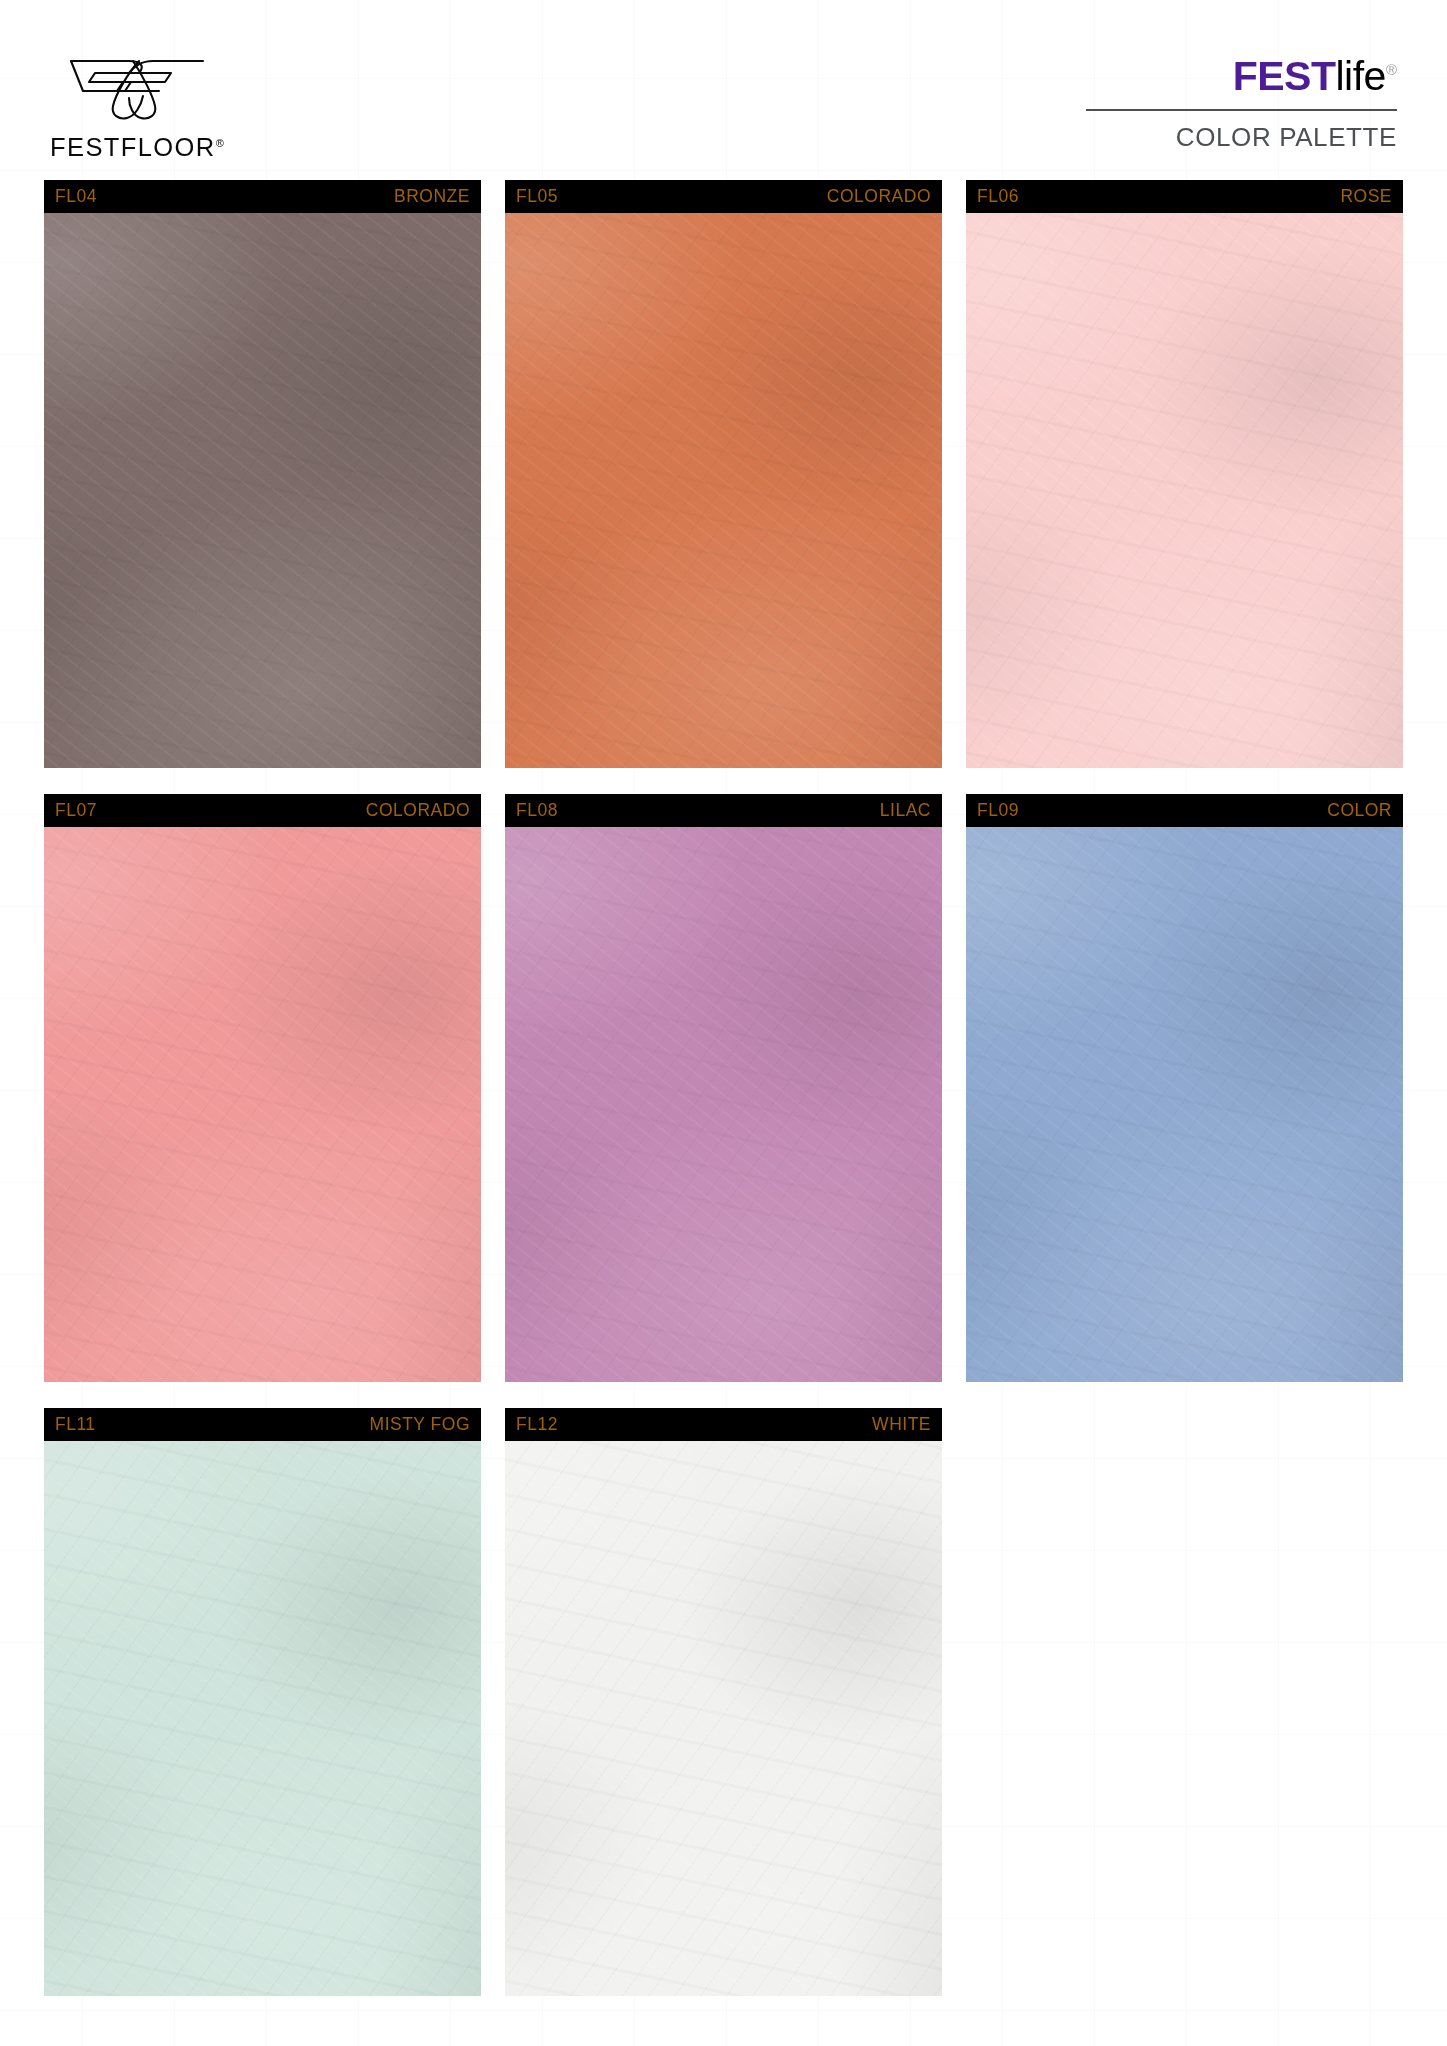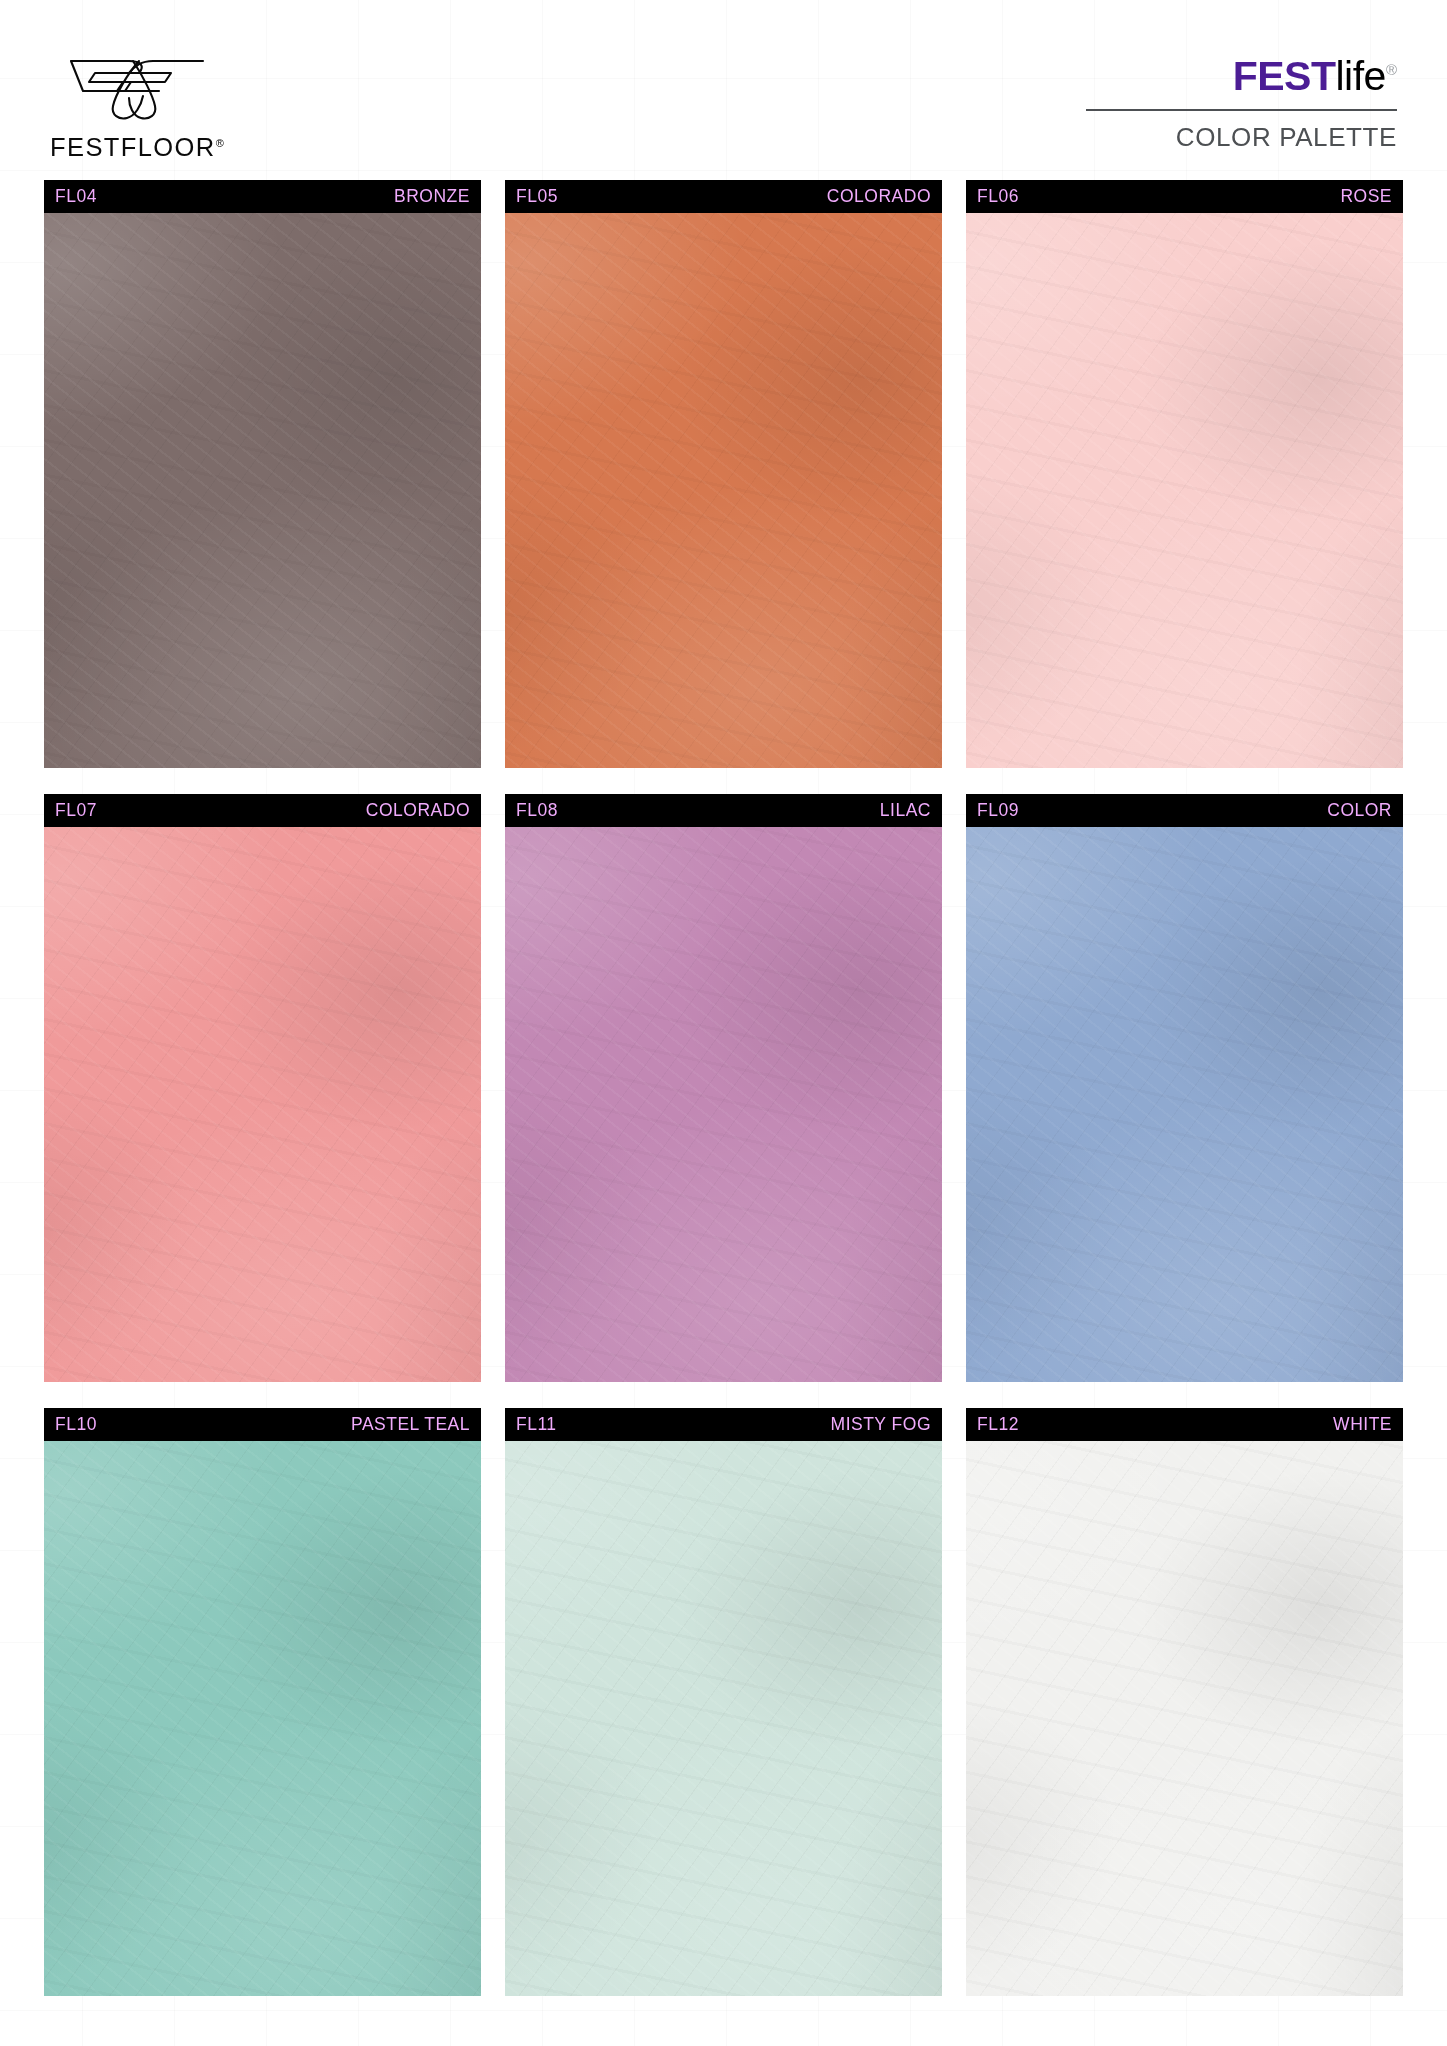--- a/index.html
+++ b/index.html
@@ -118,21 +118,21 @@
     margin-top: 14px;
   }
 
   .swatch {
     display: flex;
     flex-direction: column;
   }
 
   .swatch-label {
     background: #000000;
-    color: #f0abfc;
+    color: #a16207;
     height: 33px;
     display: flex;
     align-items: center;
     justify-content: space-between;
     padding: 0 11px;
     box-sizing: border-box;
     font-size: 17.5px;
     letter-spacing: 0.5px;
     font-weight: 400;
   }
@@ -240,27 +240,20 @@
     </div>
 
     <div class="swatch">
       <div class="swatch-label">
         <span class="swatch-code">FL09</span>
         <span class="swatch-name">COLOR</span>
       </div>
       <div class="swatch-color" style="background-color: rgb(143, 169, 208);"></div>
     </div>
 
-    <div class="swatch">
-      <div class="swatch-label">
-        <span class="swatch-code">FL10</span>
-        <span class="swatch-name">PASTEL TEAL</span>
-      </div>
-      <div class="swatch-color" style="background-color: rgb(140, 201, 189);"></div>
-    </div>
 
     <div class="swatch">
       <div class="swatch-label">
         <span class="swatch-code">FL11</span>
         <span class="swatch-name">MISTY FOG</span>
       </div>
       <div class="swatch-color" style="background-color: rgb(207, 228, 220);"></div>
     </div>
 
     <div class="swatch">

